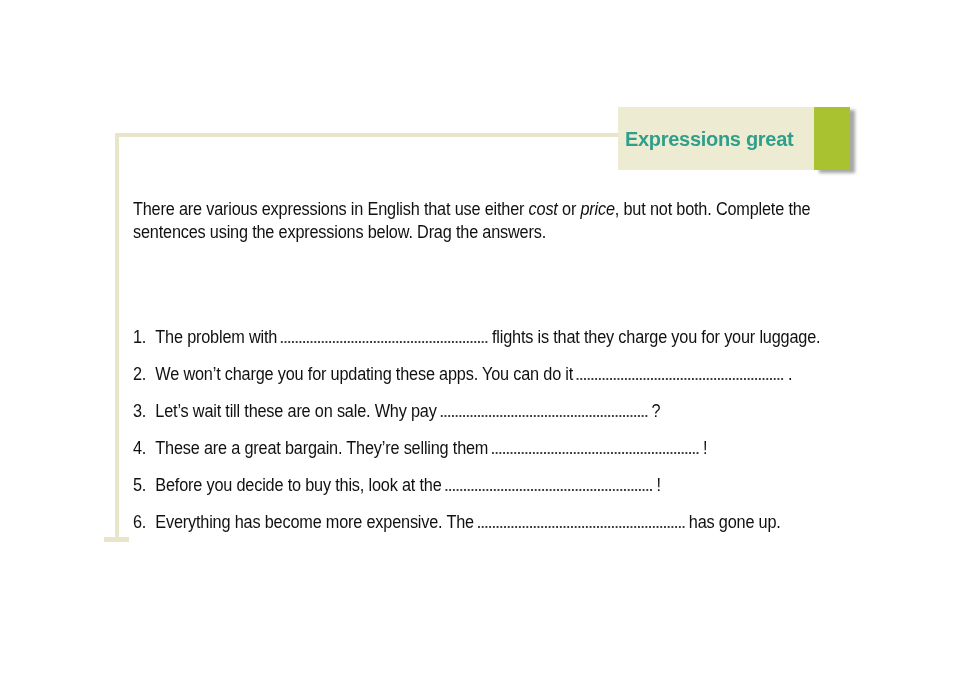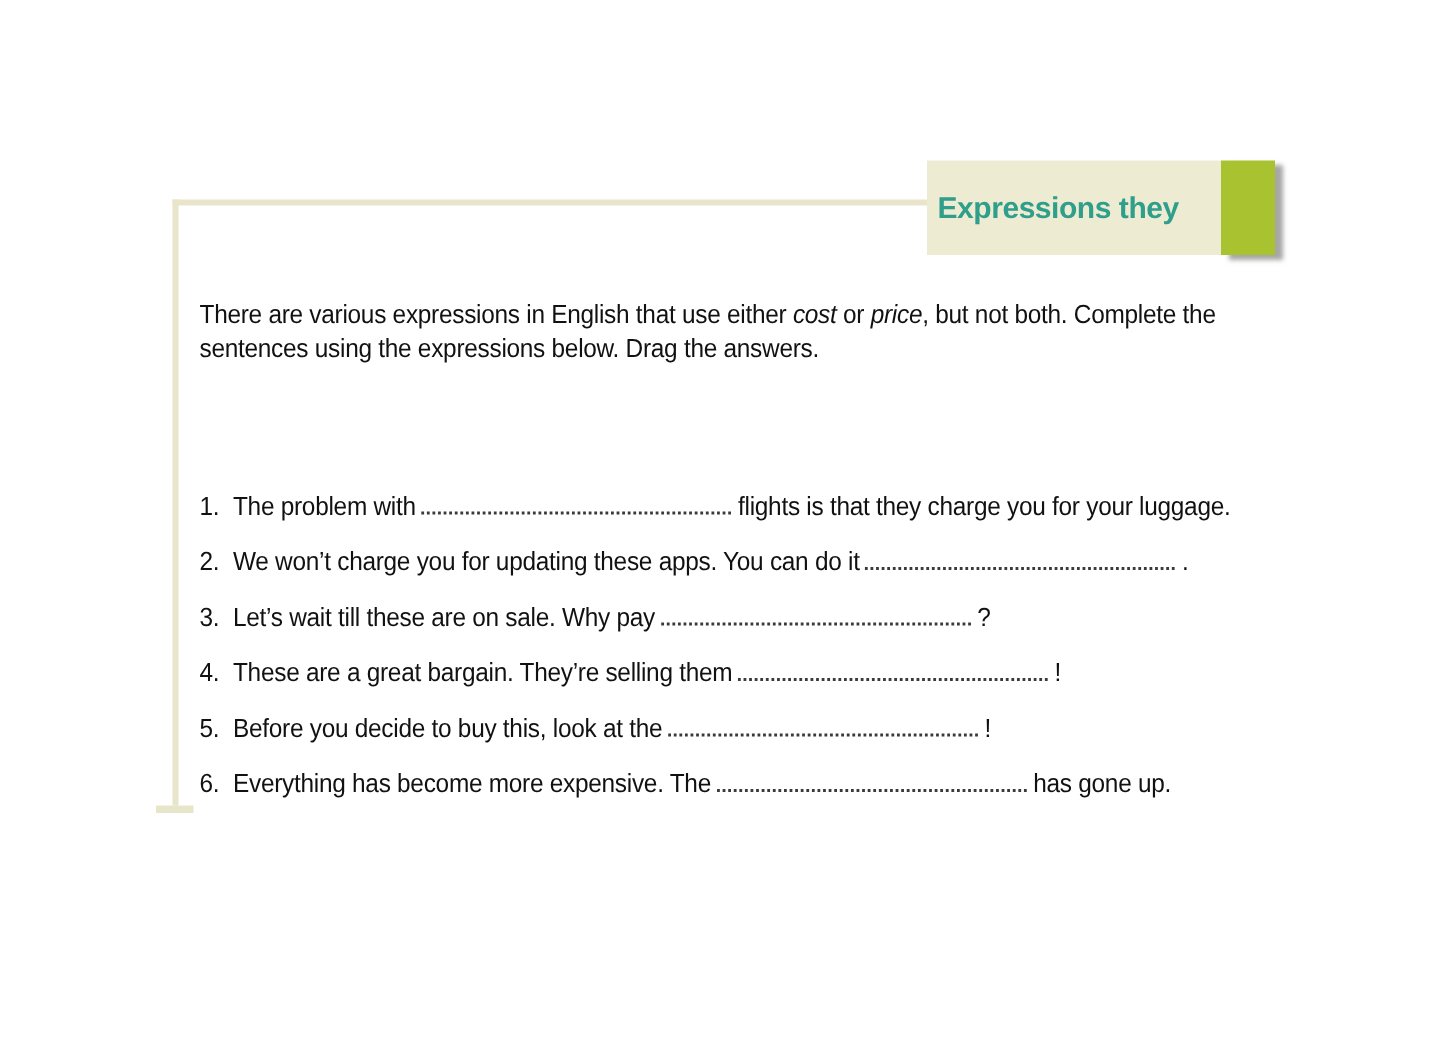--- a/index.html
+++ b/index.html
@@ -108,21 +108,21 @@
 </head>
 <body>
 
 <div class="page">
 
   <div class="frame-h"></div>
   <div class="frame-v"></div>
   <div class="frame-foot"></div>
 
   <div class="title-box">
-    <div class="title-line">Expressions they</div>
+    <div class="title-line">Expressions great</div>
   </div>
   <div class="accent-square"></div>
 
   <p class="instructions"><span>There are various expressions in English that use either </span><span class="ital">cost</span><span> or </span><span class="ital">price</span><span>, but not both. Complete the sentences using the expressions below. Drag the answers.</span></p>
 
   <div class="sentence-list">
 
     <div class="sentence-row">
       <span class="sentence-number">1.</span>
       <span class="sentence-text"><span>The problem with</span><span class="blank"></span><span>flights is that they charge you for your luggage.</span></span>

